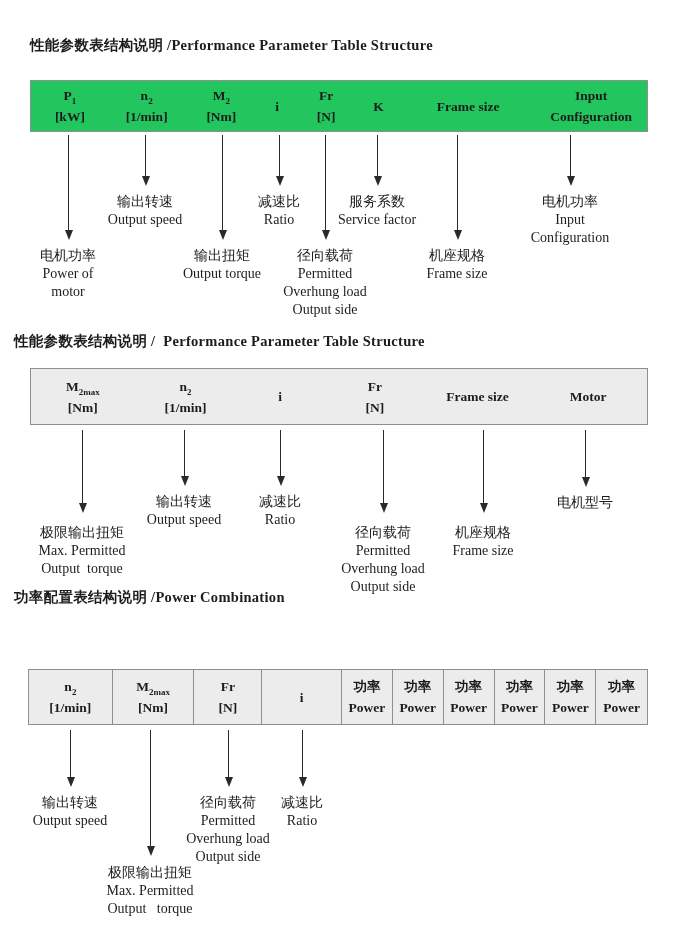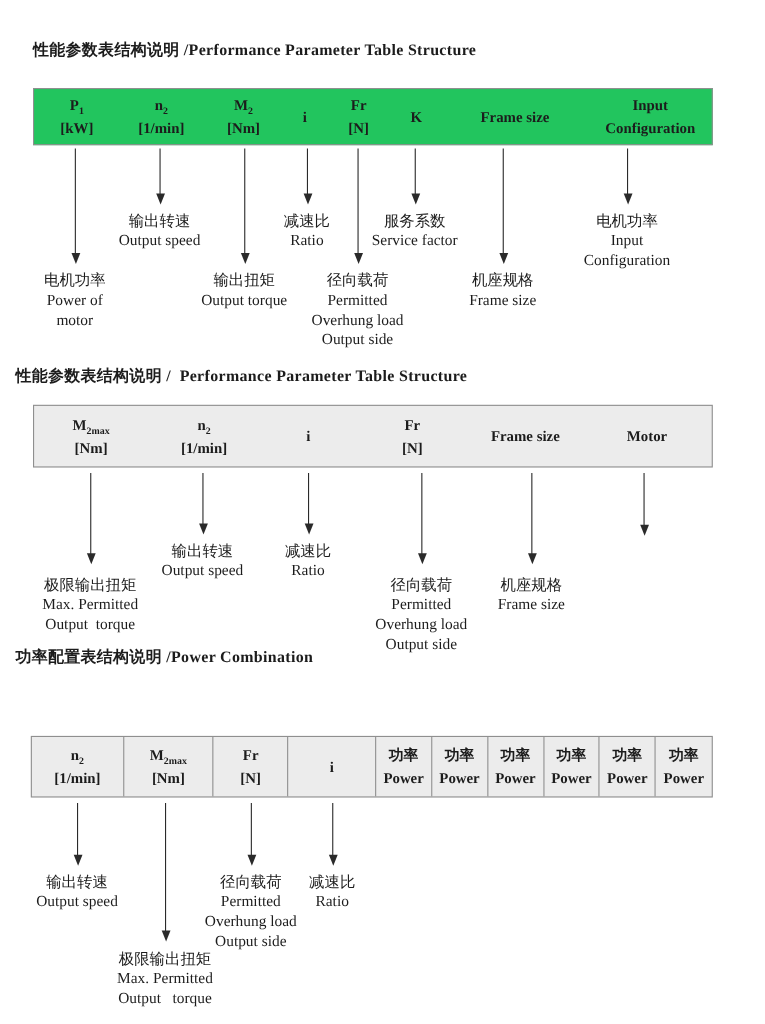--- a/index.html
+++ b/index.html
@@ -136,21 +136,21 @@
       <div class="arrow-head" style="left: 276.5px; top: 476px;"></div>
       <div class="lbl" style="left: 200px; top: 493px; width: 160px;"><div>减速比</div><div>Ratio</div></div>
       <div class="arrow-line" style="left: 383px; top: 430px; height: 75px;"></div>
       <div class="arrow-head" style="left: 379.5px; top: 503px;"></div>
       <div class="lbl" style="left: 303px; top: 524px; width: 160px;"><div>径向载荷</div><div>Permitted</div><div>Overhung load</div><div>Output side</div></div>
       <div class="arrow-line" style="left: 483px; top: 430px; height: 75px;"></div>
       <div class="arrow-head" style="left: 479.5px; top: 503px;"></div>
       <div class="lbl" style="left: 403px; top: 524px; width: 160px;"><div>机座规格</div><div>Frame size</div></div>
       <div class="arrow-line" style="left: 585px; top: 430px; height: 49px;"></div>
       <div class="arrow-head" style="left: 581.5px; top: 477px;"></div>
-      <div class="lbl" style="left: 505px; top: 494px; width: 160px;"></div>
+      <div class="lbl" style="left: 505px; top: 494px; width: 160px;"><div>电机型号</div></div>
     </div>
   <div id="sec2">
       <div class="tbl dividers" style="left: 28px; top: 669px; width: 620px; height: 56px; background: rgb(236, 236, 236); border-color: rgb(143, 143, 143);">
         <div class="cell" style="width: 84px;">
           <div class="l1">n<sub>2</sub></div>
           <div class="l2">[1/min]</div>
         </div>
         <div class="cell" style="width: 82px;">
           <div class="l1">M<sub>2max</sub></div>
           <div class="l2">[Nm]</div>

